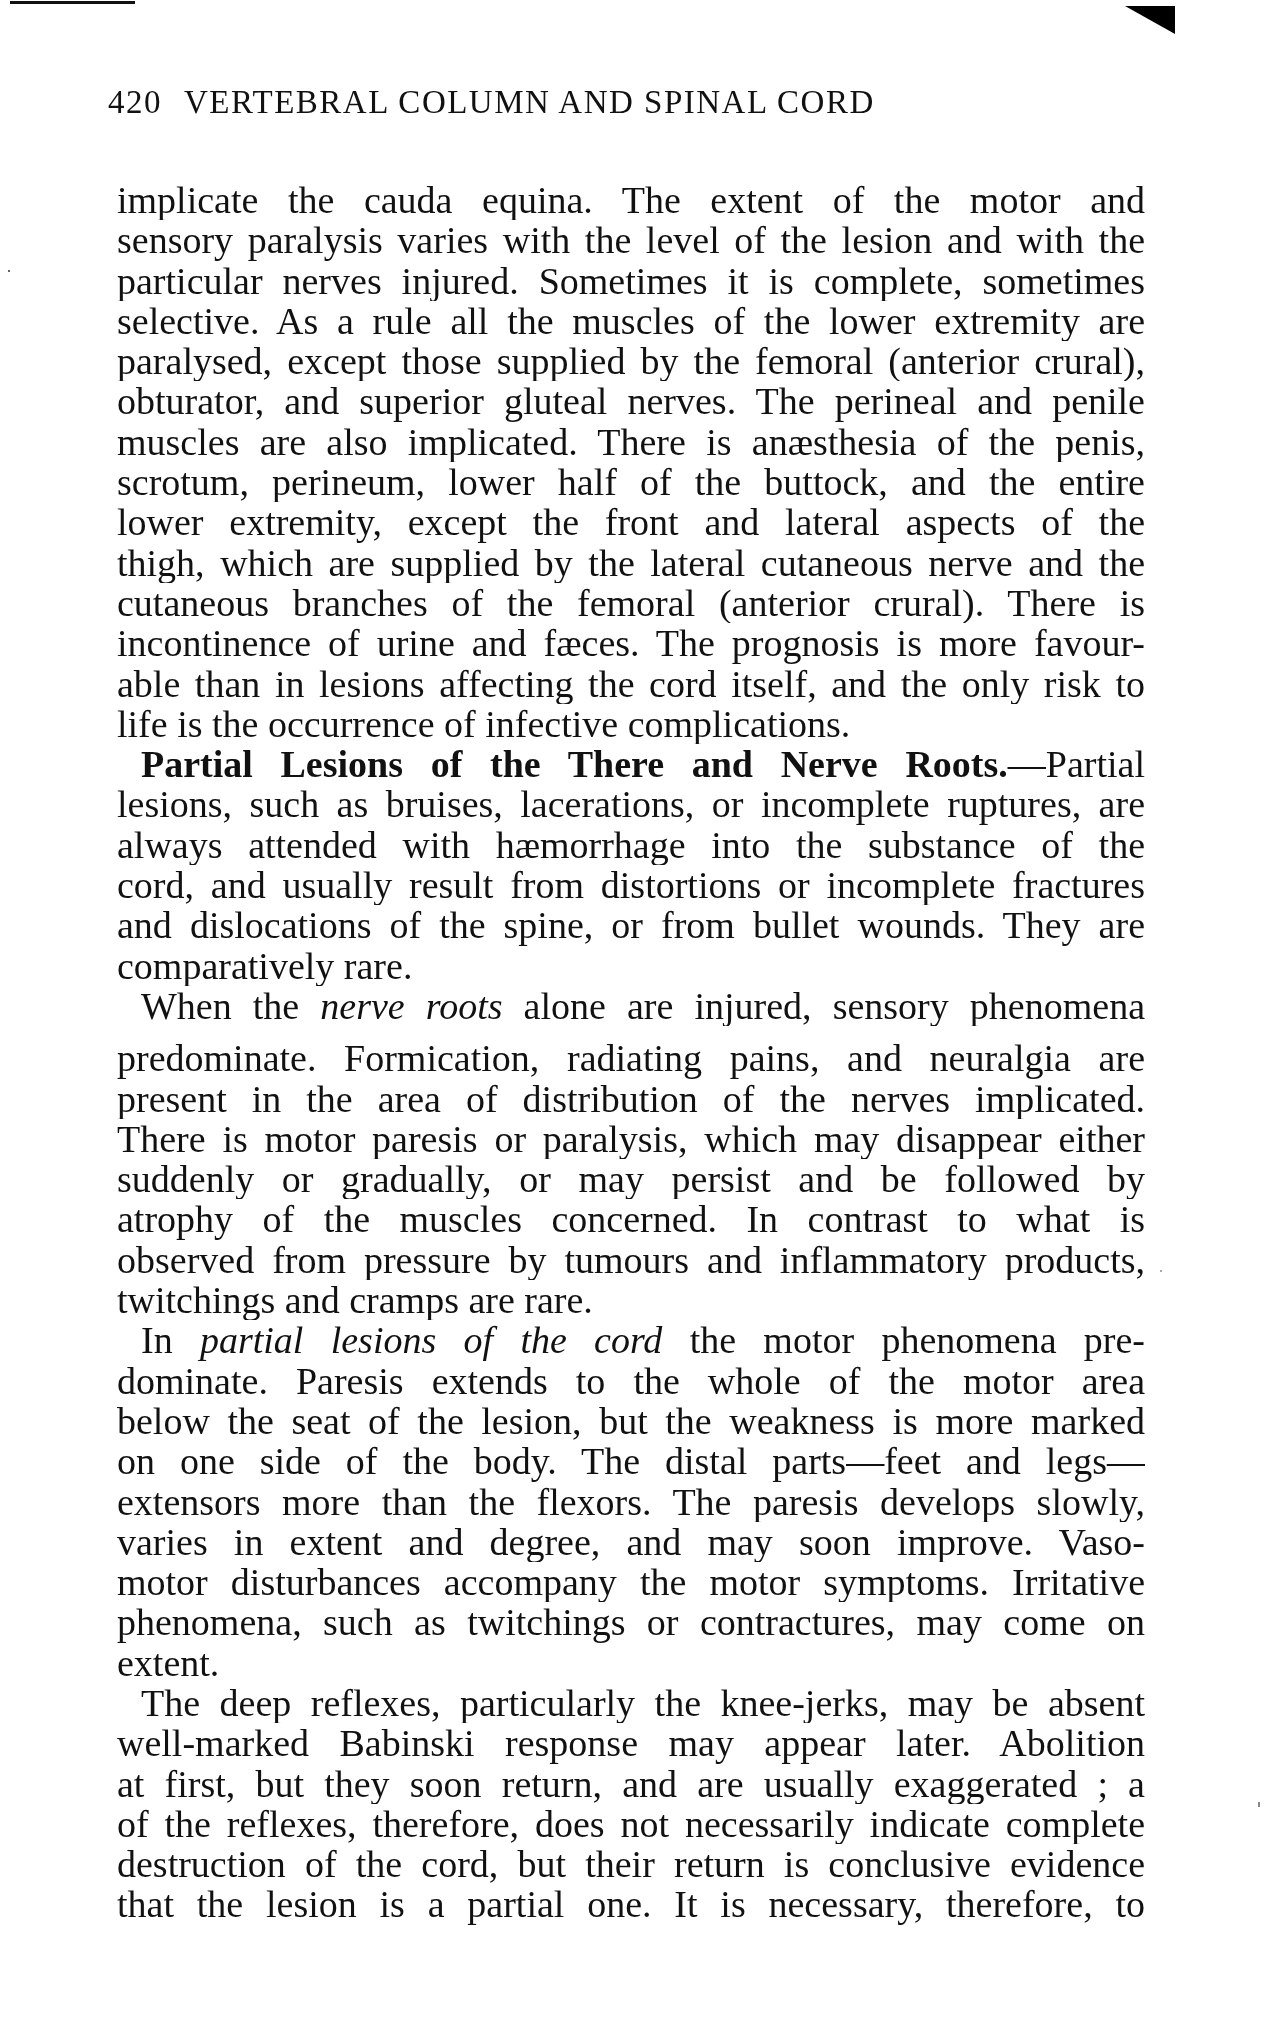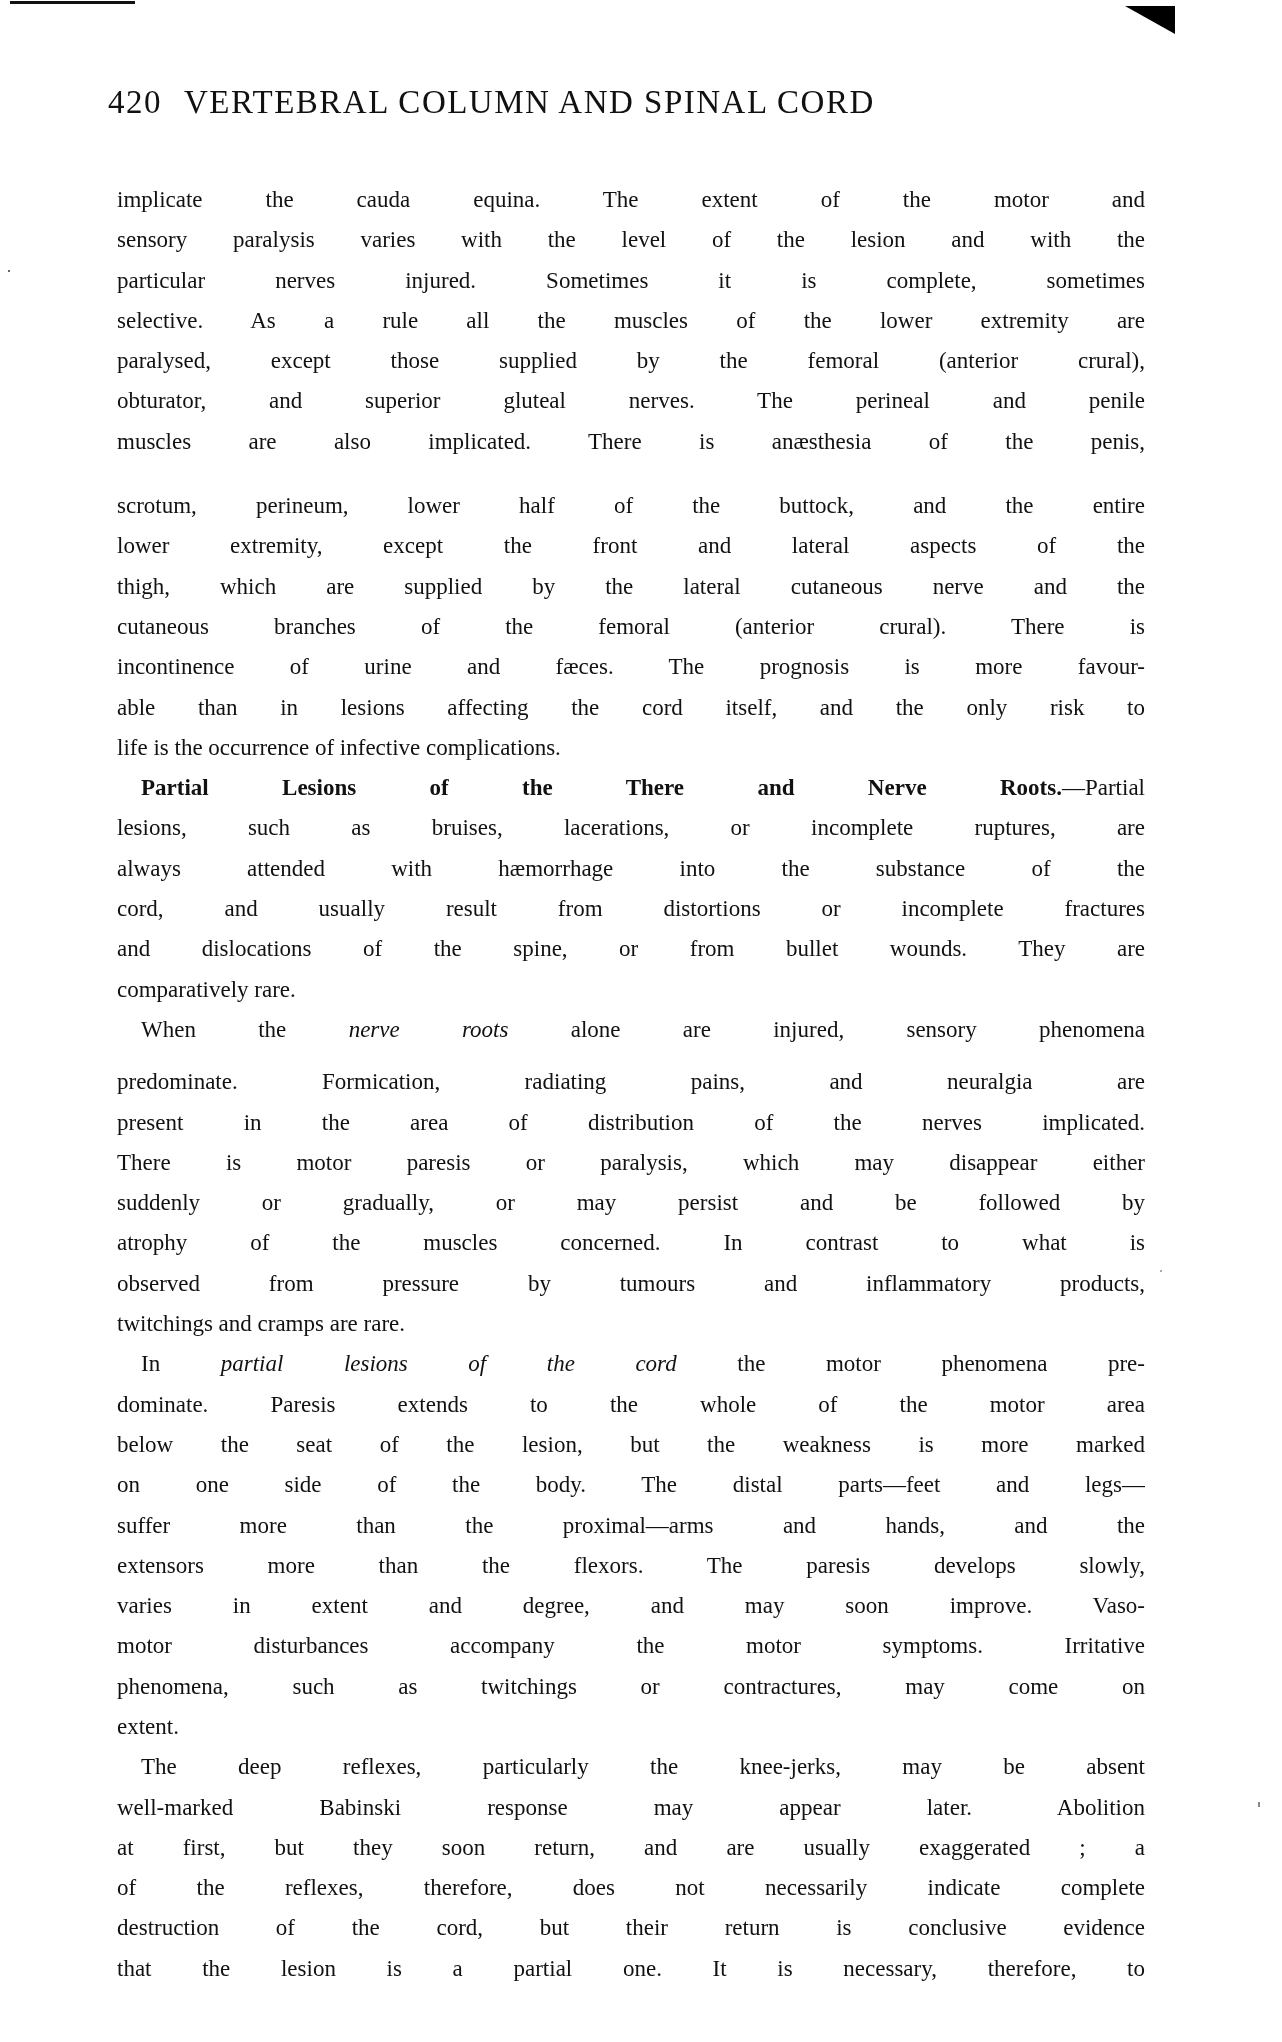--- a/index.html
+++ b/index.html
@@ -6,21 +6,21 @@
   body { width: 1282px; height: 2042px; position: relative; overflow: hidden; }
   .page { position: absolute; left: 0; top: 0; width: 1177px; height: 2042px; background: #fff; }
   .scan-line { position: absolute; left: 10px; top: 1px; width: 125px; height: 3px; background: #111; }
   .corner { position: absolute; right: 2px; top: 6px; width: 0; height: 0;
     border-top: 28px solid #000; border-left: 50px solid transparent; }
   .header { position: absolute; left: 108px; top: 84px; width: 1020px; height: 44px;
     font-family: "Liberation Serif", "DejaVu Serif", serif; font-size: 33px; color: #111;
     letter-spacing: 1.5px; white-space: nowrap; }
   .header .num { margin-right: 22px; }
   .body { position: absolute; left: 117px; top: 180px; width: 1028px;
-    font-family: "Liberation Serif", "DejaVu Serif", serif; font-size: 23px; color: #111; }
+    font-family: "Liberation Serif", "DejaVu Serif", serif; font-size: 38px; color: #111; }
   .line { height: 40.3px; line-height: 40.3px; white-space: nowrap; text-align: justify; text-align-last: justify; overflow: hidden; }
   .line.last { text-align-last: left; }
   .line.indent { padding-left: 24px; }
   .line b { font-weight: bold; }
   .line i { font-style: italic; }
   .dot1 { position: absolute; left: 8px; top: 270px; width: 2px; height: 2px; background: #666; }
   .dot2 { position: absolute; left: 1258px; top: 1802px; width: 2px; height: 5px; background: #888; }
   .dot3 { position: absolute; left: 1160px; top: 1270px; width: 2px; height: 2px; background: #aaa; }
 </style>
 </head>
@@ -40,21 +40,21 @@
   <div class="body">
 
     <div>
       <div class="line" style="word-spacing: 0px;">implicate the cauda equina.  The extent of the motor and</div>
       <div class="line" style="word-spacing: 0px;">sensory paralysis varies with the level of the lesion and with the</div>
       <div class="line" style="word-spacing: 0px;">particular nerves injured.  Sometimes it is complete, sometimes</div>
       <div class="line" style="word-spacing: 0px;">selective.  As a rule all the muscles of the lower extremity are</div>
       <div class="line" style="word-spacing: 0px;">paralysed, except those supplied by the femoral (anterior crural),</div>
       <div class="line" style="word-spacing: 0px;">obturator, and superior gluteal nerves.  The perineal and penile</div>
       <div class="line" style="word-spacing: 0px;">muscles are also implicated.  There is anæsthesia of the penis,</div>
-      <div class="line" style="word-spacing: 0px; margin-top: 24px;">scrotum, perineum, lower half of the buttock, and the entire</div>
+      <div class="line" style="word-spacing: 0px;">scrotum, perineum, lower half of the buttock, and the entire</div>
       <div class="line" style="word-spacing: 0px;">lower extremity, except the front and lateral aspects of the</div>
       <div class="line" style="word-spacing: 0px;">thigh, which are supplied by the lateral cutaneous nerve and the</div>
       <div class="line" style="word-spacing: 0px;">cutaneous branches of the femoral (anterior crural).  There is</div>
       <div class="line" style="word-spacing: 0px;">incontinence of urine and fæces.  The prognosis is more favour-</div>
       <div class="line" style="word-spacing: 0px;">able than in lesions affecting the cord itself, and the only risk to</div>
       <div class="line last" style="word-spacing: 0px;">life is the occurrence of infective complications.</div>
     </div>
 
     <div>
       <div class="line indent" style="word-spacing: 0px;"><b>Partial Lesions of the There and Nerve Roots.</b><span>—Partial</span></div>
@@ -74,21 +74,20 @@
       <div class="line" style="word-spacing: 0px;">atrophy of the muscles concerned.  In contrast to what is</div>
       <div class="line" style="word-spacing: 0px;">observed from pressure by tumours and inflammatory products,</div>
       <div class="line last" style="word-spacing: 0px;">twitchings and cramps are rare.</div>
     </div>
 
     <div>
       <div class="line indent" style="word-spacing: 0px;"><span>In </span><i>partial lesions of the cord</i><span> the motor phenomena pre-</span></div>
       <div class="line" style="word-spacing: 0px;">dominate.  Paresis extends to the whole of the motor area</div>
       <div class="line" style="word-spacing: 0px;">below the seat of the lesion, but the weakness is more marked</div>
       <div class="line" style="word-spacing: 0px;">on one side of the body.  The distal parts—feet and legs—</div>
-      <div class="line" style="word-spacing: 0px;">suffer more than the proximal—arms and hands, and the</div>
       <div class="line" style="word-spacing: 0px;">extensors more than the flexors.  The paresis develops slowly,</div>
       <div class="line" style="word-spacing: 0px;">varies in extent and degree, and may soon improve.  Vaso-</div>
       <div class="line" style="word-spacing: 0px;">motor disturbances accompany the motor symptoms.  Irritative</div>
       <div class="line" style="word-spacing: 0px;">phenomena, such as twitchings or contractures, may come on</div>
       <div class="line last" style="word-spacing: 0px;">extent.</div>
     </div>
 
     <div>
       <div class="line indent" style="word-spacing: 0px;">The deep reflexes, particularly the knee-jerks, may be absent</div>
       <div class="line" style="word-spacing: 0px;">well-marked Babinski response may appear later.  Abolition</div>

